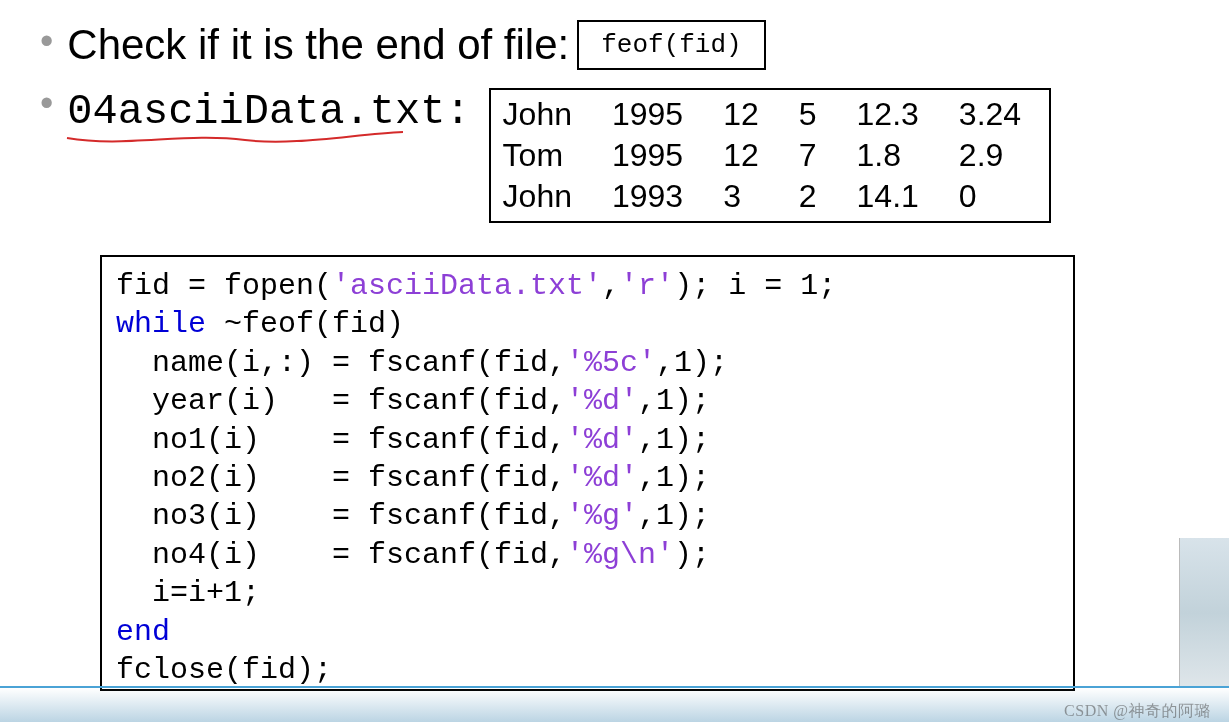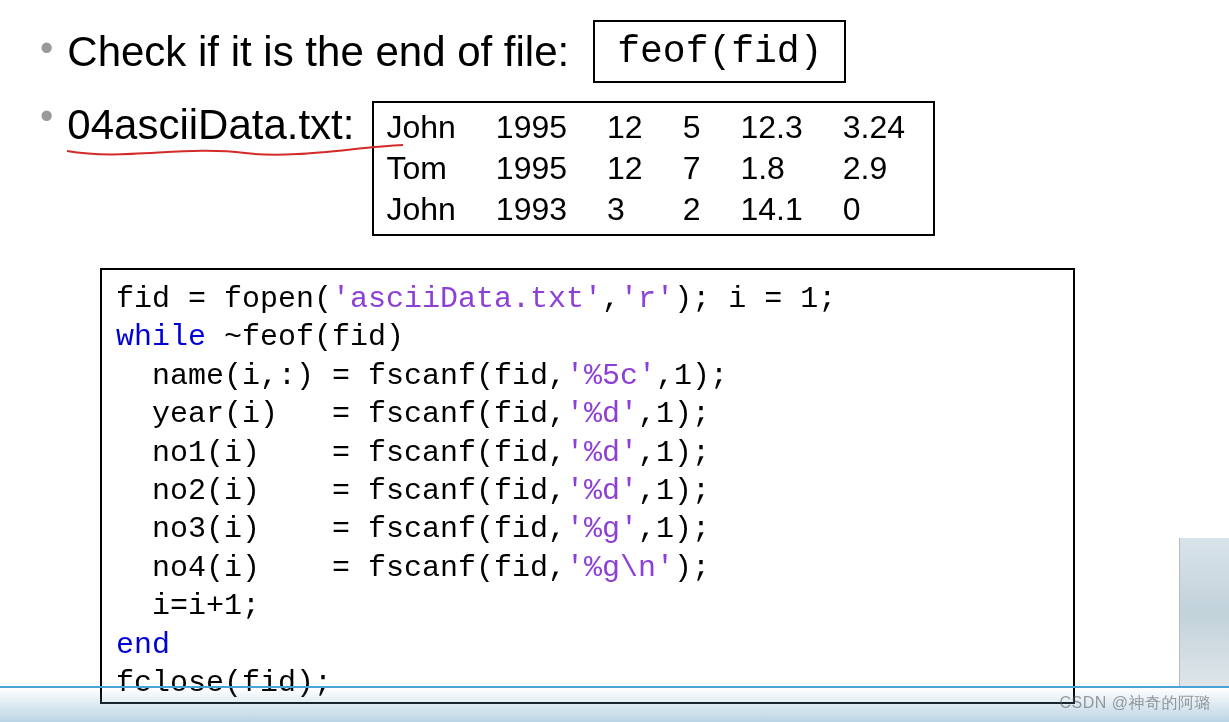--- a/index.html
+++ b/index.html
@@ -32,33 +32,34 @@
   .bullet-text {
     font-size: 42px;
     color: #000;
     font-weight: 400;
     text-align: center;
   }
   .inline-code-box {
     display: inline-block;
     border: 2px solid #000;
     padding: 8px 22px;
-    margin-left: 24px;
+    margin-left: 8px;
     font-family: "Courier New", monospace;
-    font-size: 38px;
+    font-size: 26px;
     color: #000;
     vertical-align: middle;
   }
   .row2 {
     display: flex;
     align-items: flex-start;
   }
   .filename-wrap {
     position: relative;
     display: inline-block;
+    font-family: Liberation Mono, monospace;
   }
   .underline-svg {
     position: absolute;
     left: -2px;
     bottom: -14px;
     width: 340px;
     height: 22px;
   }
   .data-table {
     border: 2px solid #000;
@@ -93,24 +94,24 @@
     left: 0;
     right: 0;
     bottom: 0;
     height: 36px;
     background: linear-gradient(to bottom, rgba(180,215,235,0.0), rgba(120,170,200,0.5));
     border-top: 2px solid #4aa3d6;
   }
   .watermark {
     position: absolute;
     right: 18px;
-    bottom: 8px;
+    bottom: 0;
     font-size: 16px;
     color: rgba(80,80,80,0.55);
-    font-family: Liberation Sans, sans-serif;
+    font-family: Liberation Serif, serif;
     letter-spacing: 0.5px;
   }
   .thumb {
     position: absolute;
     right: 0;
     bottom: 34px;
     width: 50px;
     height: 150px;
     background: linear-gradient(180deg,#d8e3ea 0%, #c2d2da 50%, #dfe6ea 100%);
     border-left: 1px solid #bbb;

